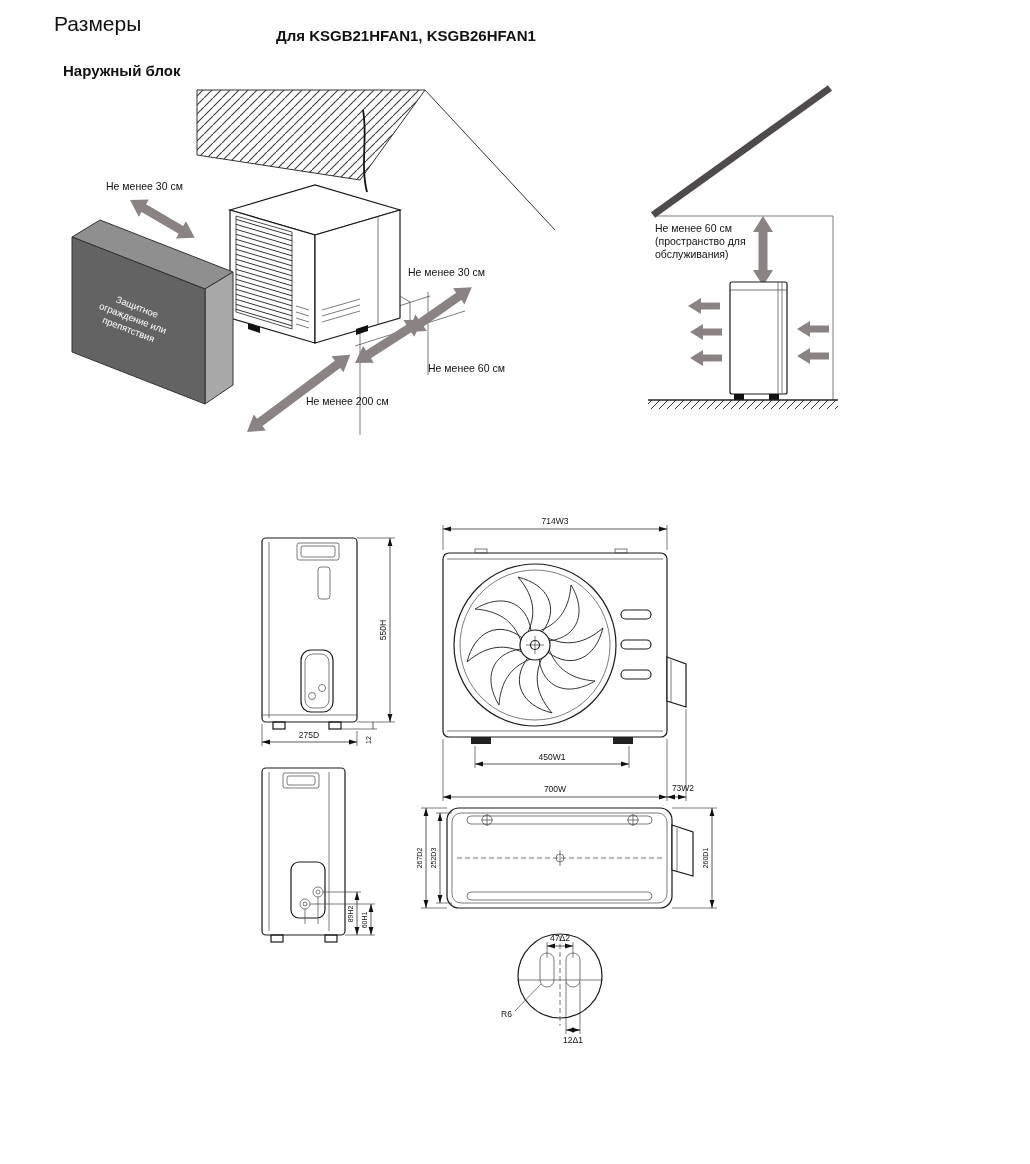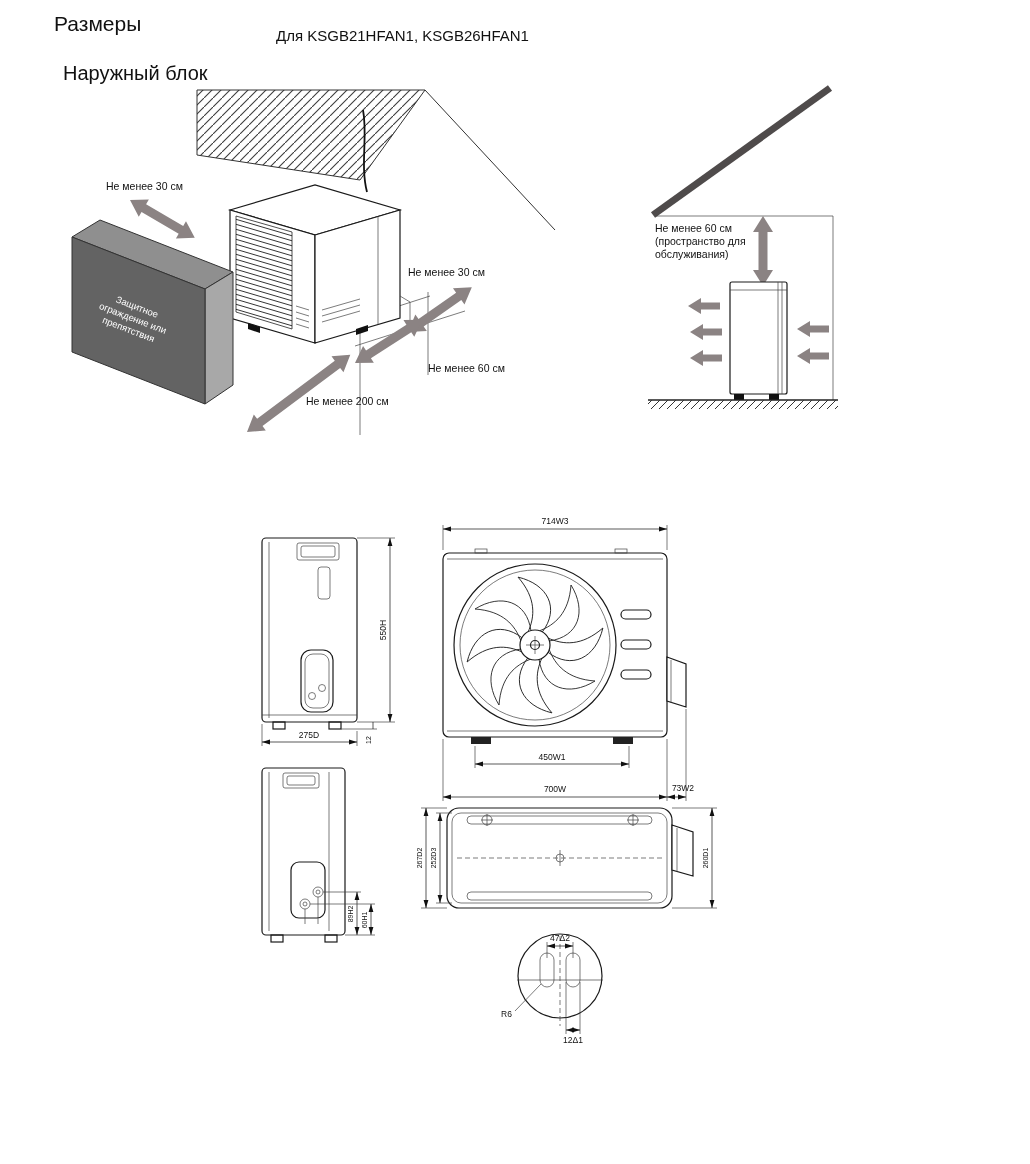--- a/index.html
+++ b/index.html
@@ -1,21 +1,21 @@
 <!DOCTYPE html>
 <html><head>
 <meta charset="utf-8">
 <style>
   html,body{margin:0;padding:0;}
   body{width:1030px;height:1164px;background:#ffffff;position:relative;
        font-family:"Liberation Sans",sans-serif;color:#111;overflow:hidden;}
   .abs{position:absolute;}
   #title{left:54px;top:12px;font-size:21px;font-weight:normal;}
-  #subtitle{left:276px;top:27px;font-size:15px;}
-  #section{left:63px;top:62px;font-size:20px;font-weight:normal;}
+  #subtitle{left:276px;top:27px;font-size:15px;font-weight:bold;}
+  #section{left:63px;top:62px;font-size:15px;font-weight:bold;}
   svg{position:absolute;overflow:visible;}
   svg text{font-family:"Liberation Sans",sans-serif;fill:#111;}
   .lbl{font-size:10.5px;}
   .wlbl{font-size:9.5px;fill:#ffffff;}
   .dlbl{font-size:8.5px;}
   .dsm{font-size:7px;}
   .ln{stroke:#1a1a1a;stroke-width:1.2;fill:none;}
   .lnw{stroke:#1a1a1a;stroke-width:1.2;fill:#ffffff;}
   .th{stroke:#444;stroke-width:0.7;fill:none;}
   .dm{stroke:#111;stroke-width:0.7;fill:none;}

